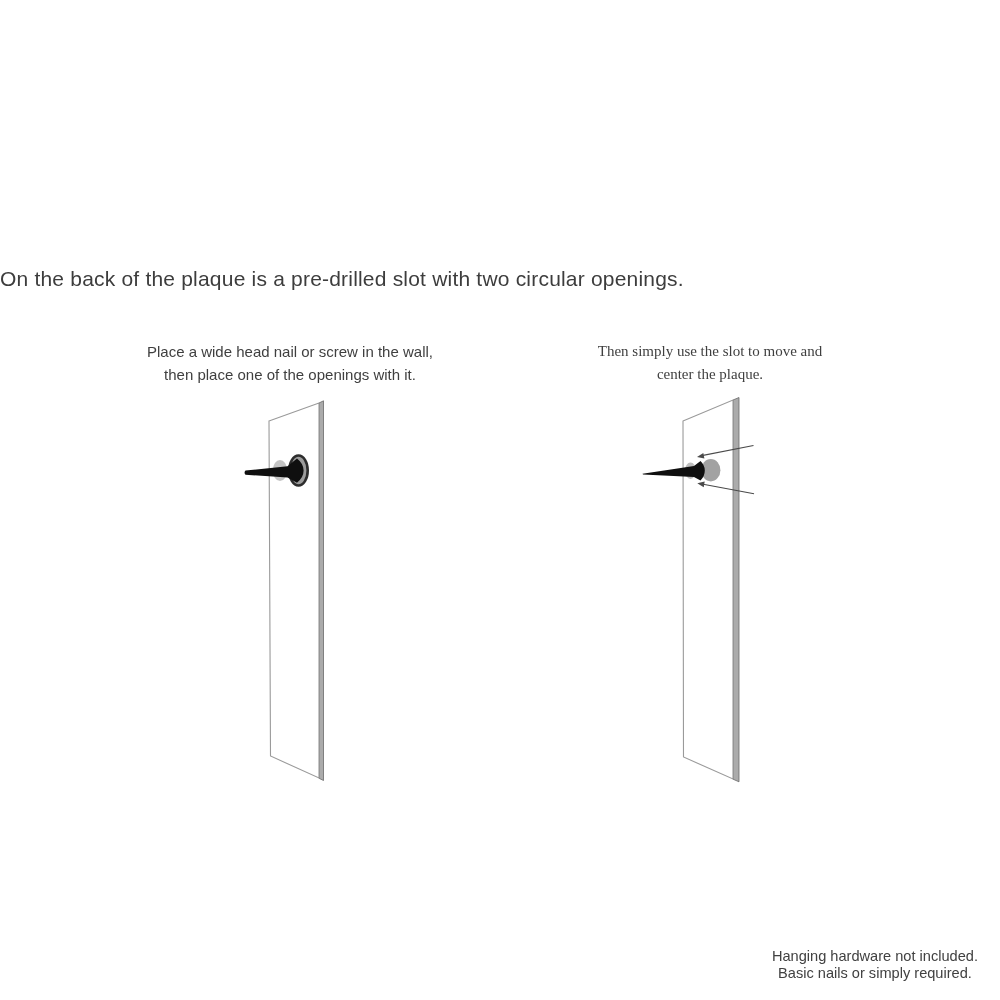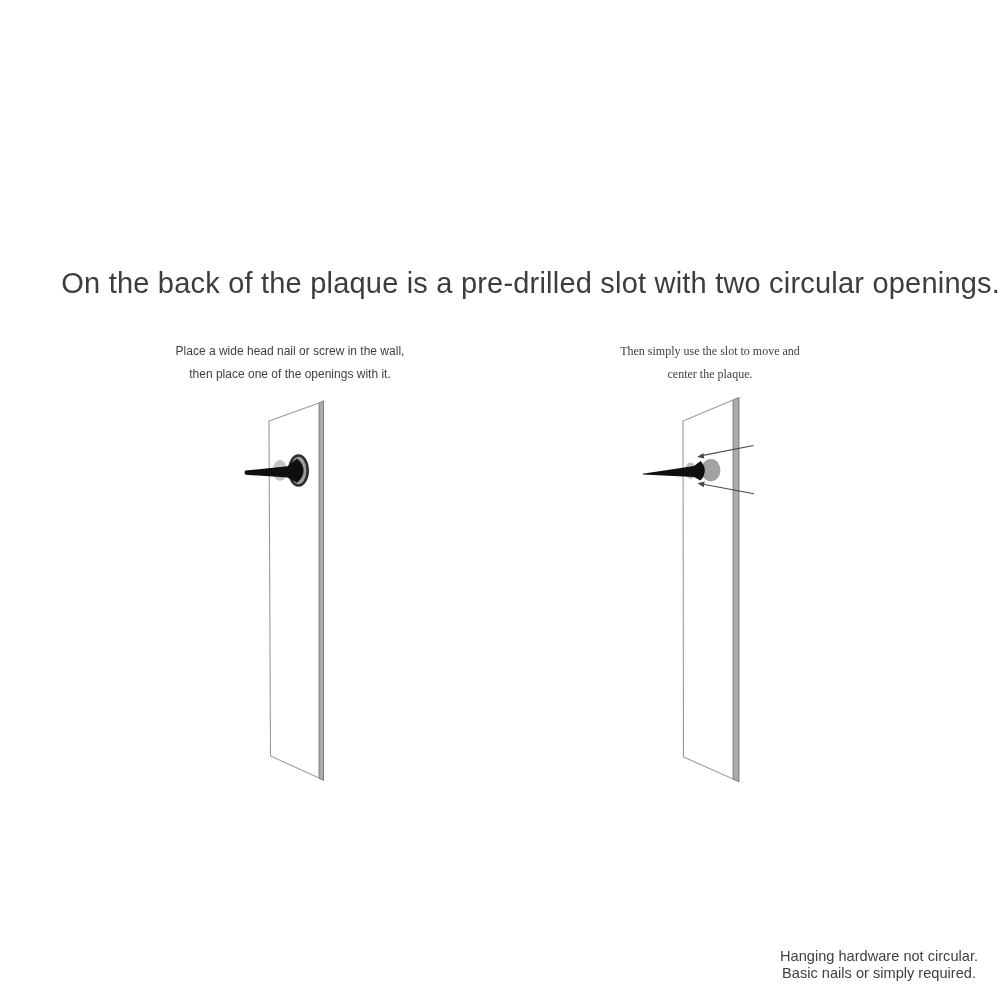--- a/index.html
+++ b/index.html
@@ -9,33 +9,32 @@
     background: #ffffff;
     font-family: "Liberation Sans", sans-serif;
     color: #3d3d3d;
     overflow: hidden;
   }
   .title {
     position: absolute;
     top: 267px;
     left: 0;
     width: 1000px;
-    text-align: right;
-    font-size: 29px;
+    text-align: left;
+    font-size: 21px;
     font-weight: 400;
     letter-spacing: 0.2px;
     color: #3d3d3d;
-    padding-left: 28px;
   }
   .caption {
     position: absolute;
     top: 340px;
     width: 500px;
     text-align: center;
-    font-size: 12px;
+    font-size: 15px;
     line-height: 23.2px;
     color: #3f3f3f;
   }
   .caption.left  { left: 40px; }
   .caption.right { left: 460px; font-family: Liberation Serif, serif; }
   .figures-svg {
     position: absolute;
     top: 0;
     left: 0;
     width: 1000px;
@@ -102,15 +101,15 @@
       <polygon points="697,457 703.3,452.9 704.4,458.4" fill="#4a4a4a" stroke="none"></polygon>
     </g>
     <g stroke="#4a4a4a" stroke-width="1.1" fill="none">
       <line x1="754" y1="493.8" x2="700.5" y2="483.8"></line>
       <polygon points="697.3,483.2 704.7,481.5 703.7,487.2" fill="#4a4a4a" stroke="none"></polygon>
     </g>
   </g>
 </svg>
 
 <div class="footnote">
-  <div>Hanging hardware not circular.</div>
+  <div>Hanging hardware not included.</div>
   <div>Basic nails or simply required.</div>
 </div>
 
 </body></html>

